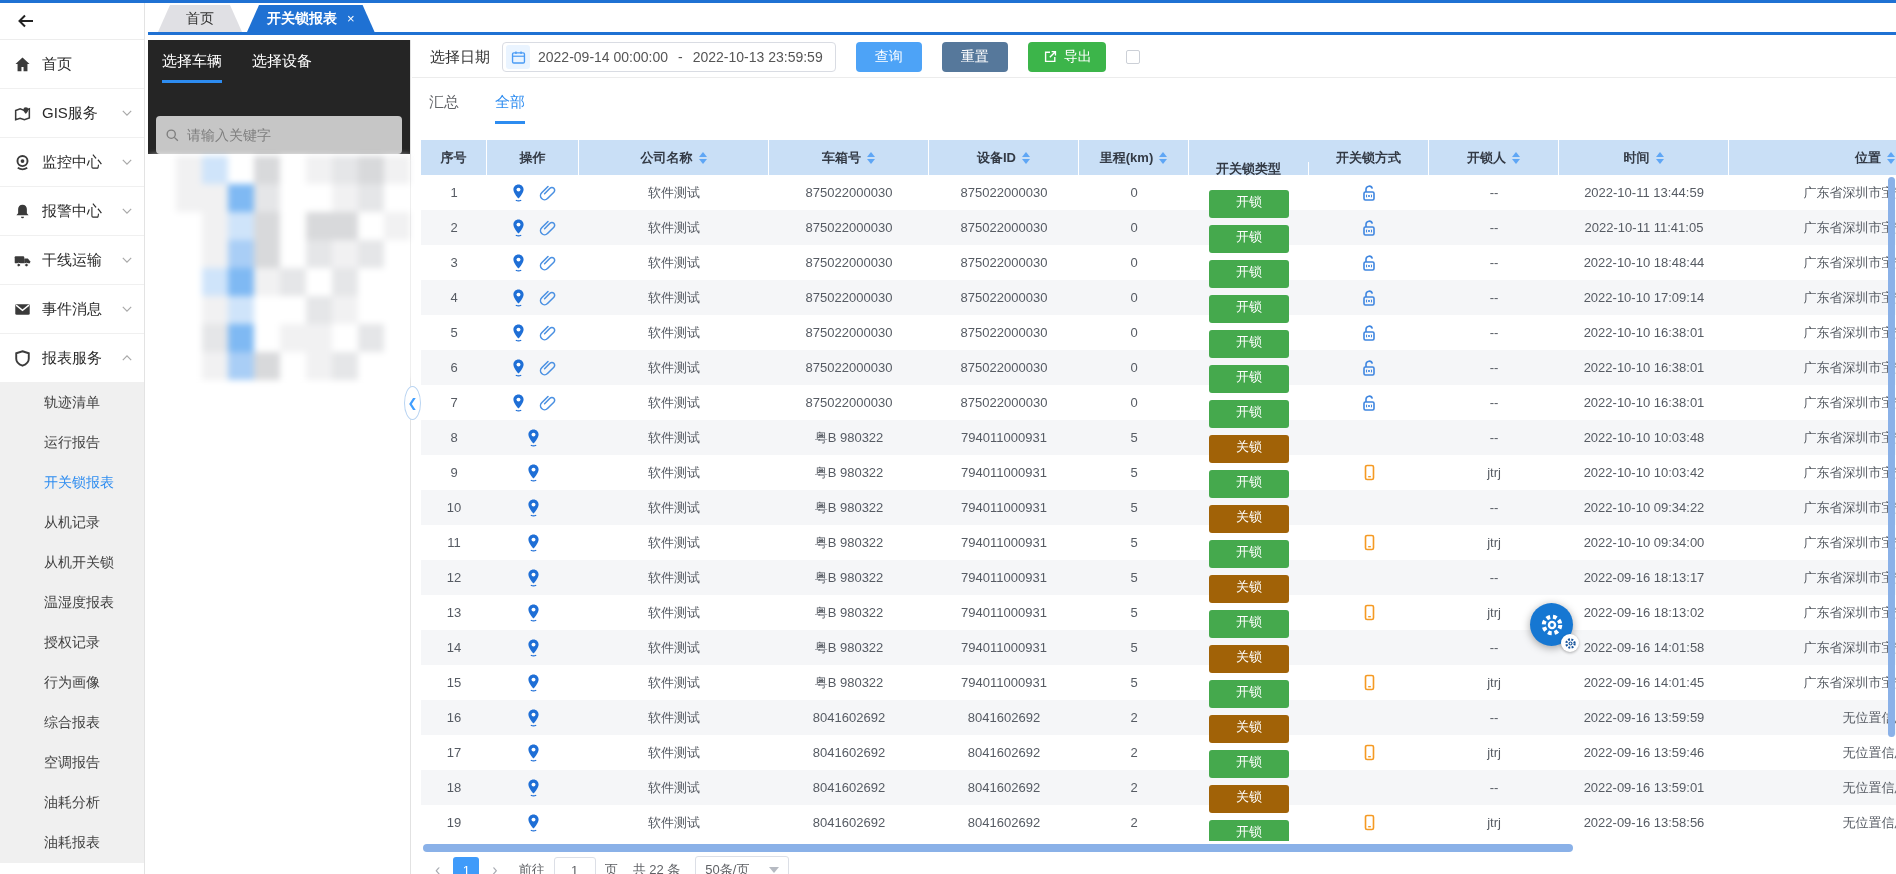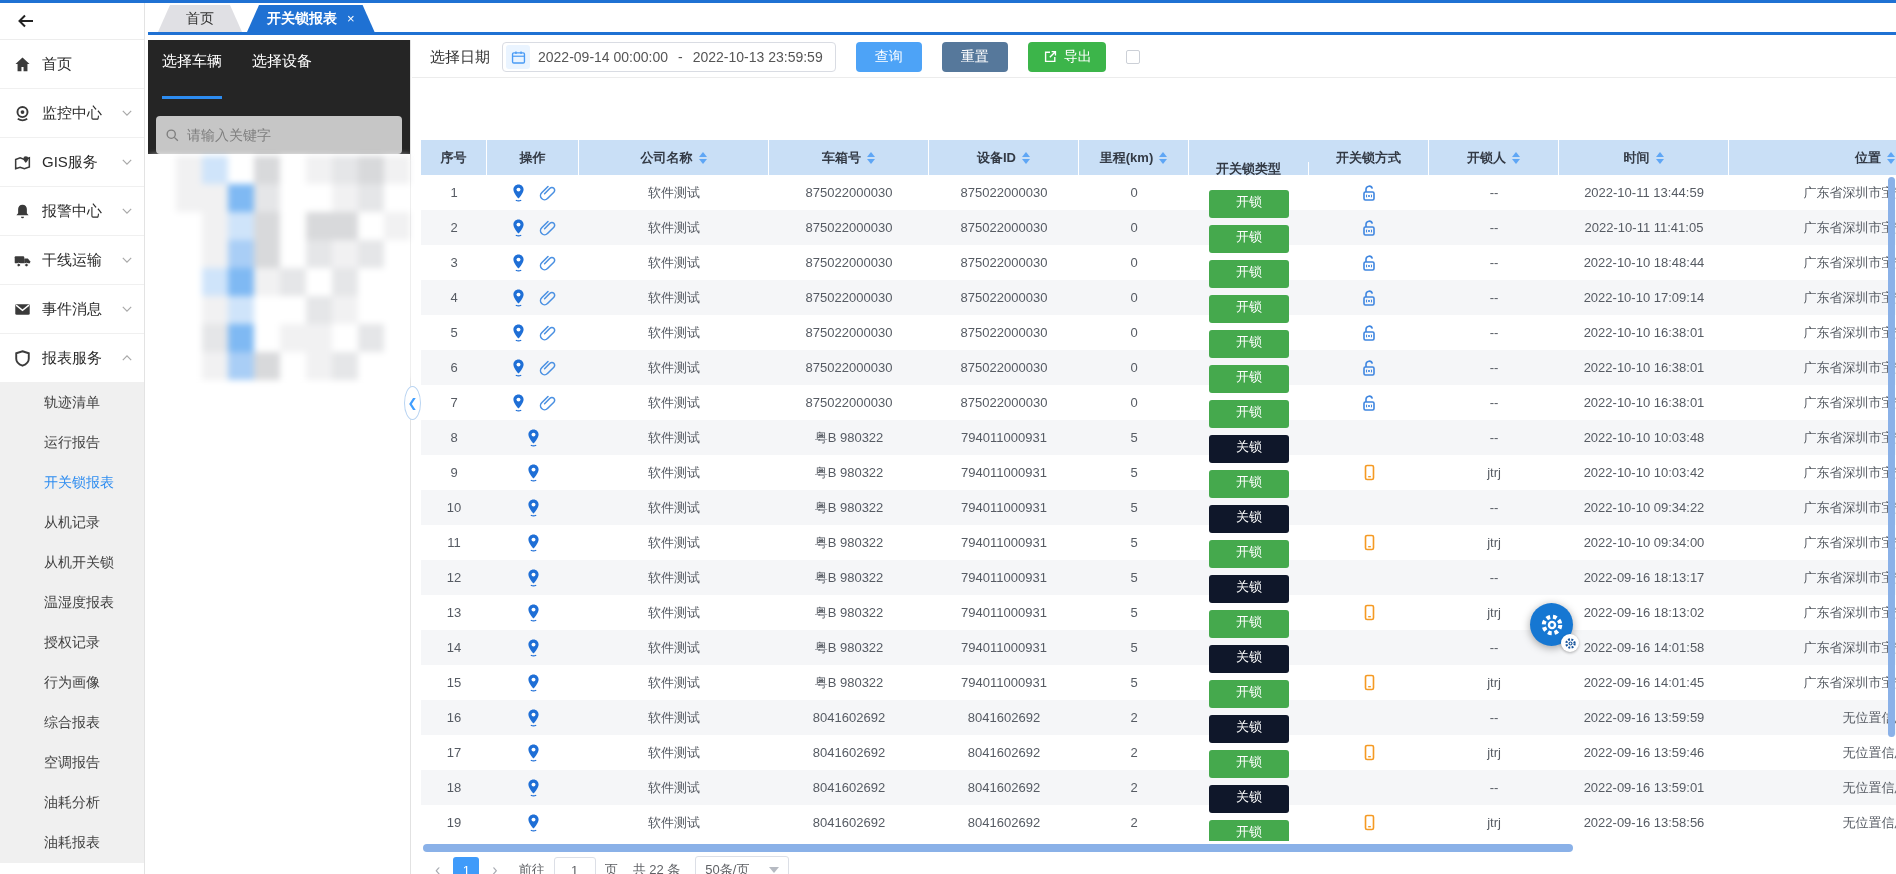--- a/index.html
+++ b/index.html
@@ -25,21 +25,21 @@
     clip-path:polygon(12px 0, calc(100% - 12px) 0, 100% 100%, 0 100%); cursor:pointer; }
   .tab.inactive { background:#e0e0e4; color:#333; }
   .tab.active { background:#1f71d3; color:#fff; font-weight:bold; padding:0 20px; }
   .tab .close { margin-left:10px; font-size:13px; font-weight:normal; cursor:pointer; }
   .tab-underline { position:absolute; left:0; right:0; top:28px; height:3px; background:#1f71d3; }
 
   
   .tree-panel { position:absolute; left:148px; top:40px; width:263px; bottom:0; background:#fff; border-right:1px solid #e2e2e2; z-index:4; }
   .tree-head { height:74px; background:#252525; position:relative; }
   .tree-tabs { display:flex; gap:30px; padding:12px 0 0 14px; }
-  .tree-tab { font-size:15px; color:#fff; padding-bottom:25px; cursor:pointer; }
+  .tree-tab { font-size:15px; color:#fff; padding-bottom:9px; cursor:pointer; }
   .tree-tab.on { border-bottom:3px solid #2d8cf0; }
   .tree-search-strip { height:40px; background:#252525; padding:2px 8px 0 8px; }
   .tree-search { height:38px; background:#c6c6c6; border-radius:4px; display:flex; align-items:center; padding:0 8px; }
   .tree-search input { border:none; outline:none; background:transparent; font-size:14px; color:#555; width:200px; }
   .tree-search input::placeholder { color:#7e7e7e; }
   .tree-root { display:flex; align-items:center; gap:8px; padding:14px 0 0 12px; }
   .expander { width:14px; height:14px; border:1px solid #b5b5b5; background:#fff; position:relative; cursor:pointer; }
   .expander::before { content:''; position:absolute; left:2px; right:2px; top:5px; height:2px; background:#4a90e2; }
   .expander::after { content:''; position:absolute; left:6px; top:14px; height:12px; border-left:1px dashed #bbb; }
   .cbox { width:16px; height:16px; background:#2d8cf0; border-radius:2px; position:relative; cursor:pointer; }
@@ -79,21 +79,21 @@
   .sorter i { display:block; width:0; height:0; border-left:4px solid transparent; border-right:4px solid transparent; }
   .sorter .up { border-bottom:5px solid #5ea6f5; }
   .sorter .dn { border-top:5px solid #5ea6f5; }
   .tr { display:flex; height:35px; align-items:center; }
   .tr.even { background:#f5f6f8; }
   .td { font-size:13px; color:#565b63; display:flex; align-items:center; justify-content:center; white-space:nowrap; }
   .ops { gap:12px; }
   .ops span { display:flex; cursor:pointer; }
   .badge { display:inline-block; width:80px; height:28px; line-height:23px; border-radius:3px; color:#fff; font-size:13px; text-align:center; }
   .badge-green { background:#45a94d; }
-  .badge-gray { background:#0f172a; }
+  .badge-gray { background:#a16207; }
   .hscroll { position:absolute; left:11px; top:807px; width:1150px; height:8px; background:#8ab1e8; border-radius:4px; cursor:pointer; }
   .vscroll { position:absolute; right:1px; top:140px; width:7px; height:560px; background:#8ab1e8; border-radius:4px; cursor:pointer; }
 
   .pager { position:absolute; left:9px; top:819px; display:flex; align-items:center; gap:9px; padding-left:10px; font-size:13px; color:#606266; }
   .pg-arrow { color:#a8abb2; font-size:16px; padding:0 4px; cursor:pointer; }
   .pg-cur { width:26px; height:26px; background:#3f9bfa; color:#fff; border-radius:3px; display:flex; align-items:center; justify-content:center; cursor:pointer; }
   .pg-goto-input { width:42px; height:26px; border:1px solid #dcdfe6; border-radius:3px; text-align:center; font-size:13px; color:#606266; outline:none; }
   .pg-size { min-width:94px; height:28px; border:1px solid #dcdfe6; border-radius:3px; display:flex; align-items:center; justify-content:space-between; padding:0 9px; margin-left:6px; color:#606266; cursor:pointer; }
   .pg-size .car { width:0; height:0; border-left:5px solid transparent; border-right:5px solid transparent; border-top:6px solid #b6bac2; margin-left:8px; }
   .pg-total { margin-left:6px; }
@@ -119,38 +119,38 @@
         <span class="ic">
           <svg width="19" height="19" viewBox="0 0 20 20">
             <path d="M10 2.6 2.6 9.4h2.2V17h4.1v-4.5h2.2V17h4.1V9.4h2.2z" fill="#3a3a3a"></path>
           </svg>
         </span>
         <span>首页</span>
       </div>
       <div class="nav-item">
         <span class="ic">
           <svg width="19" height="19" viewBox="0 0 20 20">
-            <circle cx="10" cy="8.5" r="5.3" fill="none" stroke="#3a3a3a" stroke-width="2"></circle>
-            <circle cx="10" cy="8.5" r="2" fill="#3a3a3a"></circle>
-            <path d="M5 15.6c3.2 2 6.8 2 10 0" stroke="#3a3a3a" stroke-width="1.8" fill="none"></path>
+            <path d="M2.8 6.8 7.5 5l4.5 1.8 5.2-1.8v9.8l-5.2 1.8L7.5 15l-4.7 1.6z" fill="none" stroke="#3a3a3a" stroke-width="1.6"></path>
+            <path d="M13.5 3.5a2.6 2.6 0 0 1 2.6 2.6c0 1.9-2.6 4.4-2.6 4.4s-2.6-2.5-2.6-4.4a2.6 2.6 0 0 1 2.6-2.6z" fill="#3a3a3a"></path>
           </svg>
         </span>
-        <span>监控中心</span>
+        <span>GIS服务</span>
         <span class="chev"><svg width="14" height="14" viewBox="0 0 20 20">
             <polyline points="4,7 10,13 16,7" stroke="#a8a8a8" stroke-width="1.7" fill="none"></polyline>
           </svg></span>
       </div>
       <div class="nav-item">
         <span class="ic">
           <svg width="19" height="19" viewBox="0 0 20 20">
-            <path d="M2.8 6.8 7.5 5l4.5 1.8 5.2-1.8v9.8l-5.2 1.8L7.5 15l-4.7 1.6z" fill="none" stroke="#3a3a3a" stroke-width="1.6"></path>
-            <path d="M13.5 3.5a2.6 2.6 0 0 1 2.6 2.6c0 1.9-2.6 4.4-2.6 4.4s-2.6-2.5-2.6-4.4a2.6 2.6 0 0 1 2.6-2.6z" fill="#3a3a3a"></path>
+            <circle cx="10" cy="8.5" r="5.3" fill="none" stroke="#3a3a3a" stroke-width="2"></circle>
+            <circle cx="10" cy="8.5" r="2" fill="#3a3a3a"></circle>
+            <path d="M5 15.6c3.2 2 6.8 2 10 0" stroke="#3a3a3a" stroke-width="1.8" fill="none"></path>
           </svg>
         </span>
-        <span>GIS服务</span>
+        <span>监控中心</span>
         <span class="chev"><svg width="14" height="14" viewBox="0 0 20 20">
             <polyline points="4,7 10,13 16,7" stroke="#a8a8a8" stroke-width="1.7" fill="none"></polyline>
           </svg></span>
       </div>
       <div class="nav-item">
         <span class="ic">
           <svg width="19" height="19" viewBox="0 0 20 20">
             <path d="M10 2.8c-2.9 0-4.6 2-4.6 4.6v4.4L3.6 14h12.8l-1.8-2.2V7.4c0-2.6-1.7-4.6-4.6-4.6z" fill="#3a3a3a"></path>
             <path d="M8.4 15.6a1.6 1.6 0 0 0 3.2 0z" fill="#3a3a3a"></path>
           </svg>
@@ -363,20 +363,24 @@
         <svg width="16" height="16" viewBox="0 0 20 20">
             <path d="M10 4H4.5v11.5H16V10" stroke="#fff" stroke-width="1.7" fill="none"></path>
             <path d="M12 3.2h4.8V8M16.6 3.4 9.8 10.2" stroke="#fff" stroke-width="1.7" fill="none"></path>
           </svg>
       </span>
       <span>导出</span>
     </button>
     <span class="opt-check"></span>
   </div>
 
+  <div class="viewtabs">
+    <div class="viewtab">汇总</div>
+    <div class="viewtab on">全部</div>
+  </div>
 
   <div class="table-zone">
     <div class="tbl">
       <div class="thead" id="thead">
           <div class="th c0">
             <span>序号</span>
           </div>
           <div class="th c1">
             <span>操作</span>
           </div>

